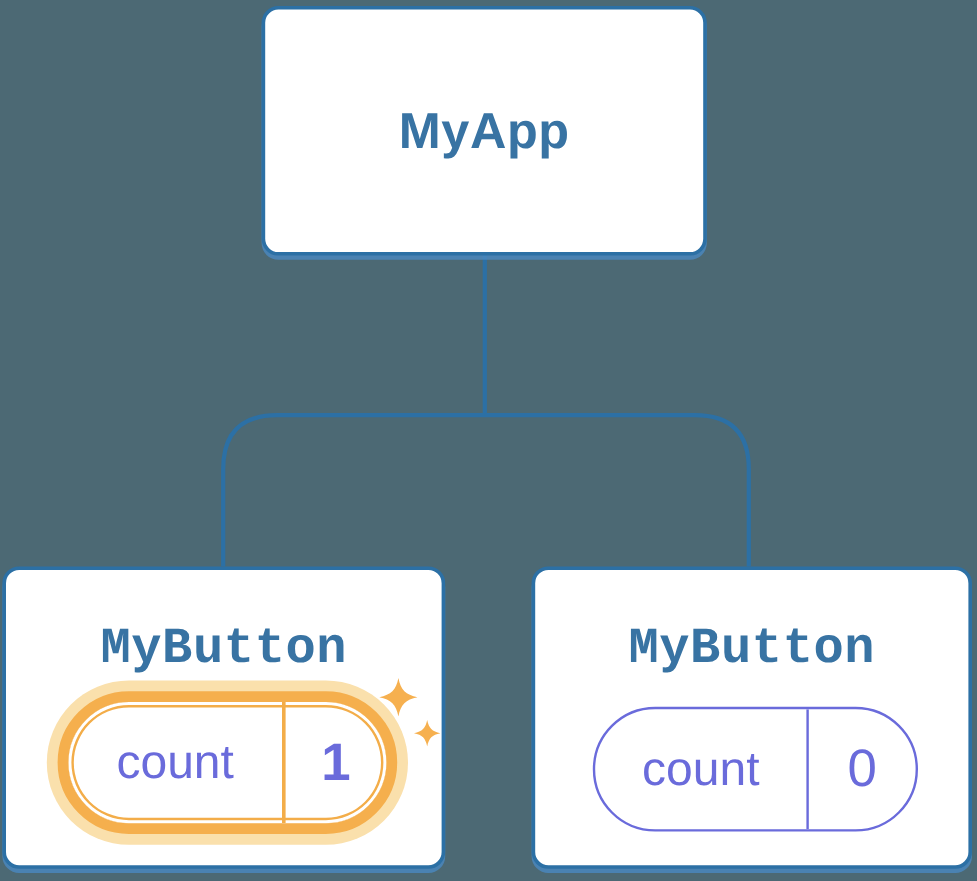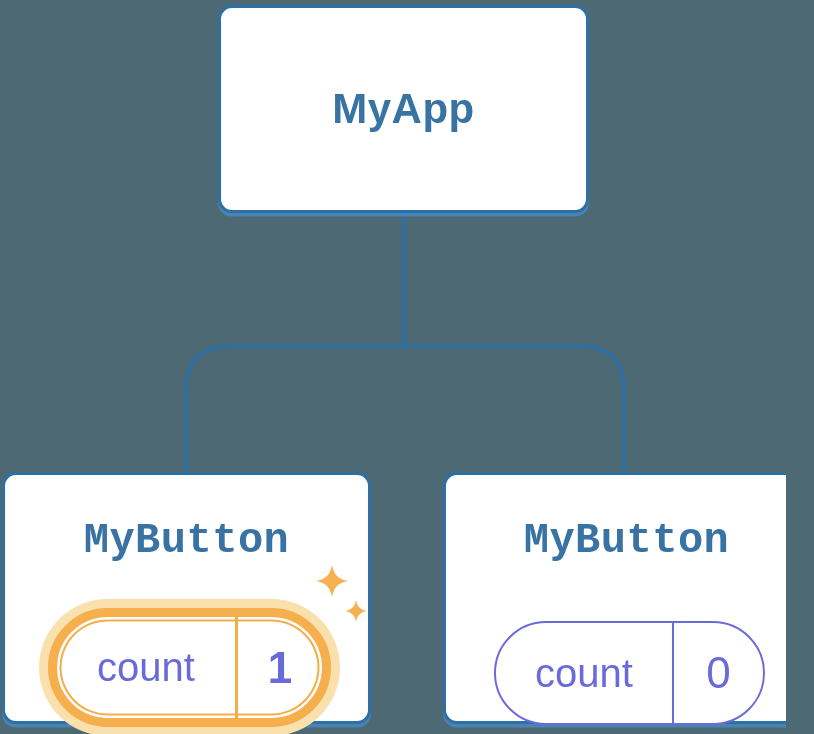--- a/index.html
+++ b/index.html
@@ -6,20 +6,21 @@
   body {
     font-family: "Liberation Sans", sans-serif;
     background: #4C6974;
   }
   .canvas {
     position: relative;
     width: 786px;
     height: 734px;
     background: #4C6974;
     overflow: hidden;
+    padding-left: 25px;
   }
   .connectors {
     position: absolute;
     left: 0; top: 0;
     width: 814px; height: 734px;
     pointer-events: none;
   }
   .connectors path {
     fill: none;
     stroke: #2C70A5;
@@ -57,21 +58,20 @@
     font-family: Liberation Mono, monospace;
   }
   .pill {
     position: absolute;
     background: #ffffff;
     border-radius: 999px;
     box-sizing: border-box;
     display: flex;
     align-items: stretch;
     overflow: hidden;
-    margin-top: 32px;
   }
   .pill-highlighted {
     left: 43px; top: 101px;
     width: 283px; height: 119px;
     border: 9px solid #F5AF4D;
     box-shadow: 0 0 0 9px #FAE0AC,
                 inset 0 0 0 2.5px #ffffff,
                 inset 0 0 0 4.5px #F3AD49;
   }
   .pill-highlighted .pill-key   { border-right: 3px solid #F3AD49; }

